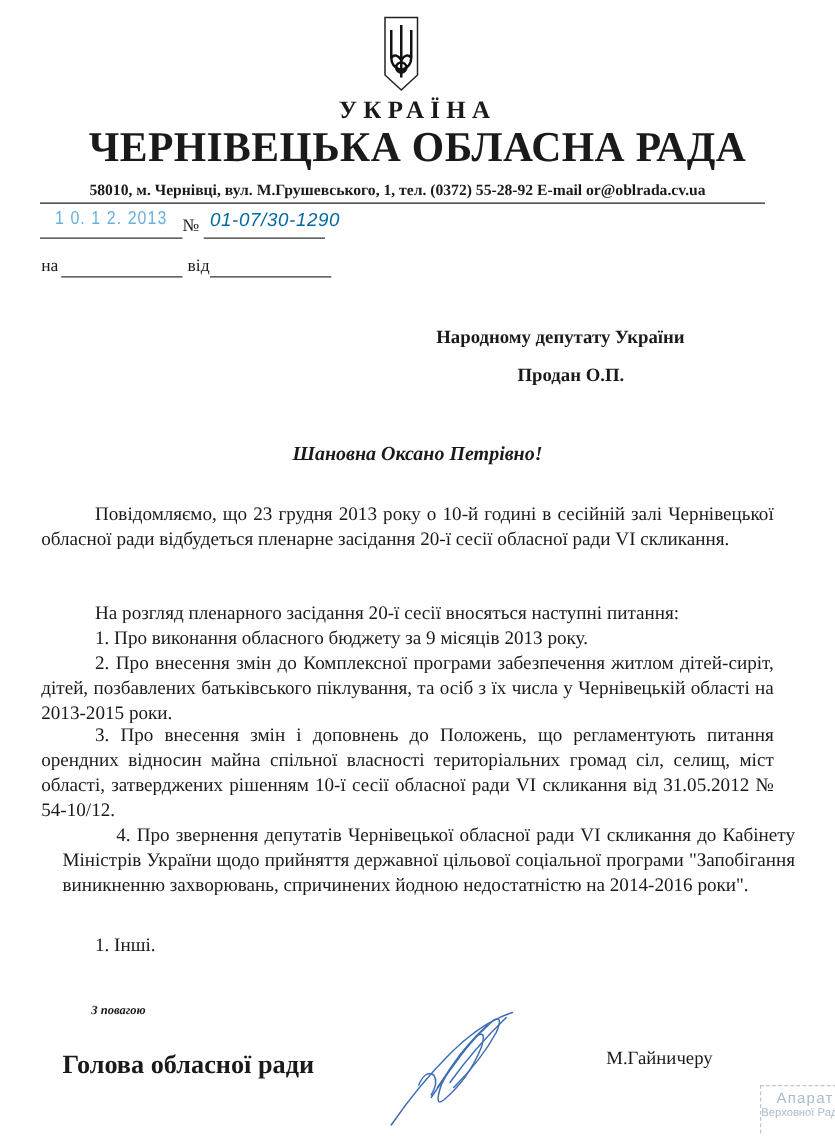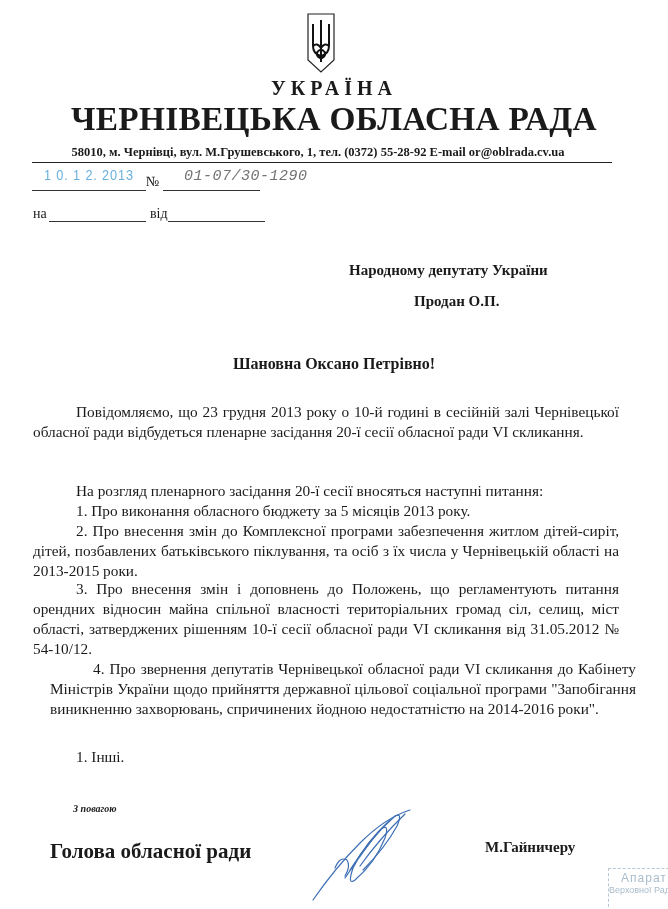--- a/index.html
+++ b/index.html
@@ -9,44 +9,44 @@
   #emblem { left: 306px; top: 12px; width: 30px; height: 62px; }
   #country { left: 0; width: 668px; top: 77px; text-align: center; font-size: 20px; font-weight: bold; letter-spacing: 5px; }
   #org { left: 0; width: 668px; top: 100px; text-align: center; font-size: 34px; font-weight: bold; transform: scaleX(0.98); letter-spacing: 0.3px; }
   #address { left: 0; width: 616px; top: 145px; text-align: center; font-size: 12.5px; font-weight: bold; padding-left: 20px; box-sizing: border-box; }
   #rule { left: 32px; top: 162px; width: 580px; height: 0; border-top: 1.5px solid #222; }
 
   #date-line { left: 32px; top: 190px; width: 114px; border-top: 1px solid #333; }
   #date-stamp { left: 44px; top: 166px; font-family: "Liberation Sans", sans-serif; font-size: 15px; color: #6ab1dc; letter-spacing: 1px; transform: scaleX(0.85); transform-origin: left; }
   #no-label { left: 146px; top: 174px; font-size: 14px; }
   #no-line { left: 163px; top: 190px; width: 97px; border-top: 1px solid #333; }
-  #no-value { left: 184px; top: 168px; font-family: Liberation Mono, monospace; font-size: 15px; color: #737373; font-style: italic; letter-spacing: 0.5px; }
+  #no-value { left: 168px; top: 168px; font-family: Liberation Sans, sans-serif; font-size: 15px; color: #0369a1; font-style: italic; letter-spacing: 0.5px; }
   #na-label { left: 33px; top: 206px; font-size: 14px; }
   #na-line { left: 49px; top: 221px; width: 97px; border-top: 1px solid #333; }
   #vid-label { left: 150px; top: 206px; font-size: 14px; }
   #vid-line { left: 168px; top: 221px; width: 97px; border-top: 1px solid #333; }
 
   #recipient-1 { left: 349px; top: 262px; font-size: 15px; font-weight: bold; }
   #recipient-2 { left: 414px; top: 293px; font-size: 15px; font-weight: bold; }
 
-  #salutation { left: 0; width: 668px; top: 355px; text-align: center; font-size: 16px; font-weight: bold; }
+  #salutation { left: 0; width: 668px; top: 355px; text-align: center; font-size: 16px; font-weight: bold; font-style: italic; }
 
   .para { position: absolute; left: 33px; width: 586px; font-size: 15.3px; line-height: 20px; text-align: justify; }
   .para.indent { text-indent: 43px; }
   #p-intro { top: 402px; }
   #p-agenda-head { top: 481px; }
   #p-item-1 { top: 501px; }
   #p-item-2 { top: 521px; }
   #p-item-3 { top: 579px; }
   #p-item-4 { top: 659px; margin-left: 17px; }
   #p-item-5 { top: 747px; }
 
   #regards { left: 73px; top: 803px; font-size: 10px; font-weight: bold; font-style: italic; }
   #signer-position { left: 50px; top: 839px; font-size: 21px; font-weight: bold; text-align: center; }
-  #signer-name { left: 485px; top: 839px; font-size: 15px; font-weight: bold; }
+  #signer-name { left: 485px; top: 839px; font-size: 15px; font-weight: normal; }
   #signature { left: 305px; top: 808px; width: 115px; height: 95px; }
 
   #stamp { left: 608px; top: 868px; width: 70px; height: 42px; border: 1px dashed #b9c7d4; border-right: none; color: #a9bccb; font-family: "Liberation Sans", sans-serif; text-align: center; }
   #stamp-line-1 { font-size: 12px; letter-spacing: 1px; margin-top: 2px; }
   #stamp-line-2 { font-size: 9px; white-space: nowrap; }
 </style>
 </head>
 <body>
 
 <svg id="emblem" class="abs" viewBox="0 0 30 62">
@@ -74,21 +74,21 @@
 <div id="vid-label" class="abs">від</div>
 <div id="vid-line" class="abs"></div>
 
 <div id="recipient-1" class="abs">Народному депутату України</div>
 <div id="recipient-2" class="abs">Продан О.П.</div>
 
 <div id="salutation" class="abs">Шановна Оксано Петрівно!</div>
 
 <div id="p-intro" class="para indent">Повідомляємо, що 23 грудня 2013 року о 10-й годині в сесійній залі Чернівецької обласної ради відбудеться пленарне засідання 20-ї сесії обласної ради VI скликання.</div>
 <div id="p-agenda-head" class="para indent">На розгляд пленарного засідання 20-ї сесії вносяться наступні питання:</div>
-<div id="p-item-1" class="para indent">1. Про виконання обласного бюджету за 5 місяців 2013 року.</div>
+<div id="p-item-1" class="para indent">1. Про виконання обласного бюджету за 9 місяців 2013 року.</div>
 <div id="p-item-2" class="para indent">2. Про внесення змін до Комплексної програми забезпечення житлом ді­тей-сиріт, дітей, позбавлених батьківського піклування, та осіб з їх числа у Чернівецькій області на 2013-2015 роки.</div>
 <div id="p-item-3" class="para indent">3. Про внесення змін і доповнень до Положень, що регламентують пи­тання орендних відносин майна спільної власності територіальних громад сіл, селищ, міст області, затверджених рішенням 10-ї сесії обласної ради VI скли­кання від 31.05.2012 № 54-10/12.</div>
 <div id="p-item-4" class="para indent">4.  Про звернення депутатів Чернівецької обласної ради VI скликання до Кабінету Міністрів України щодо прийняття державної цільової соціальної програми "Запобігання виникненню захворювань, спричинених йодною недо­статністю на 2014-2016 роки".</div>
 <div id="p-item-5" class="para indent">1. Інші.</div>
 
 <div id="regards" class="abs">З повагою</div>
 <div id="signer-position" class="abs">Голова обласної ради</div>
 <svg id="signature" class="abs" viewBox="0 0 115 95">
   <g fill="none" stroke="#3e6fb5" stroke-width="1.2" stroke-linecap="round">
     <path d="M8 92 Q30 60 55 35 Q80 10 105 2"></path>

